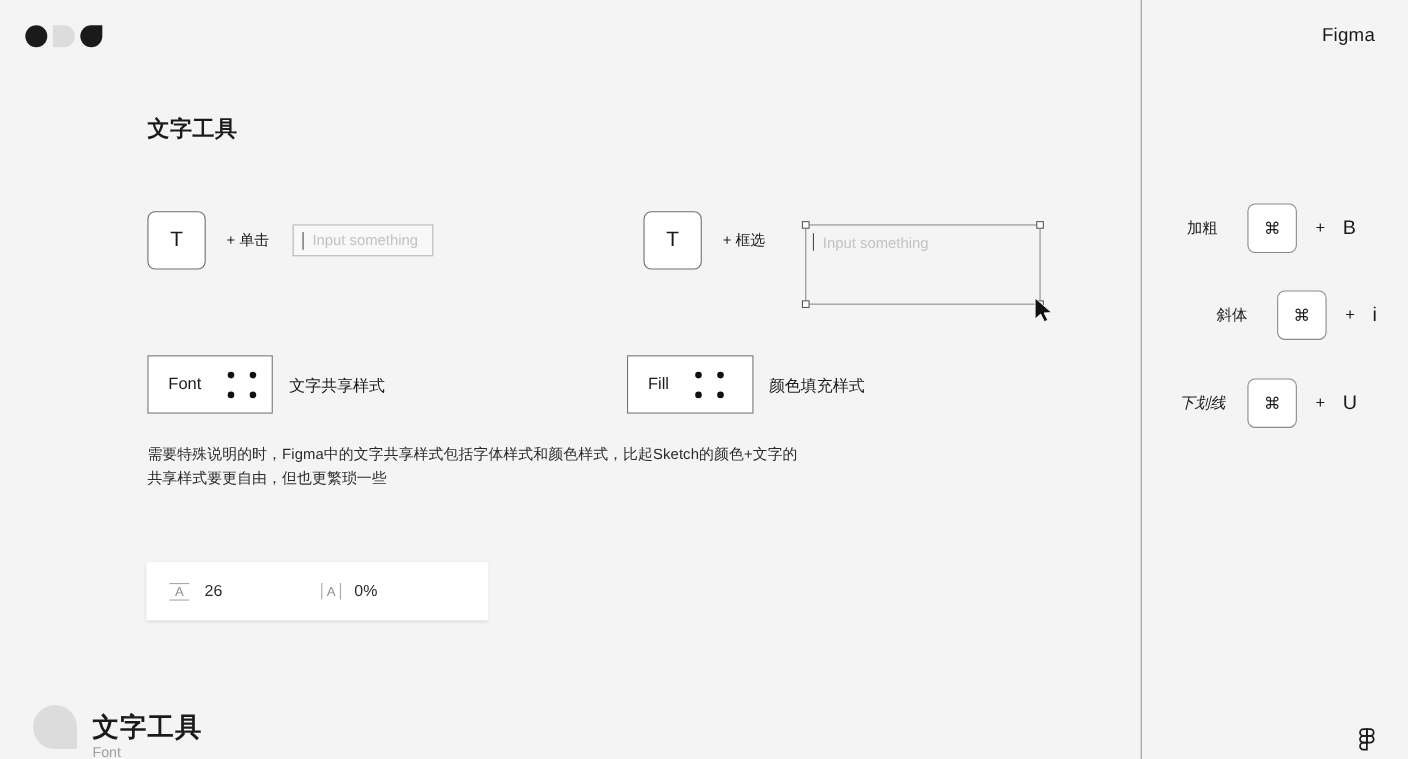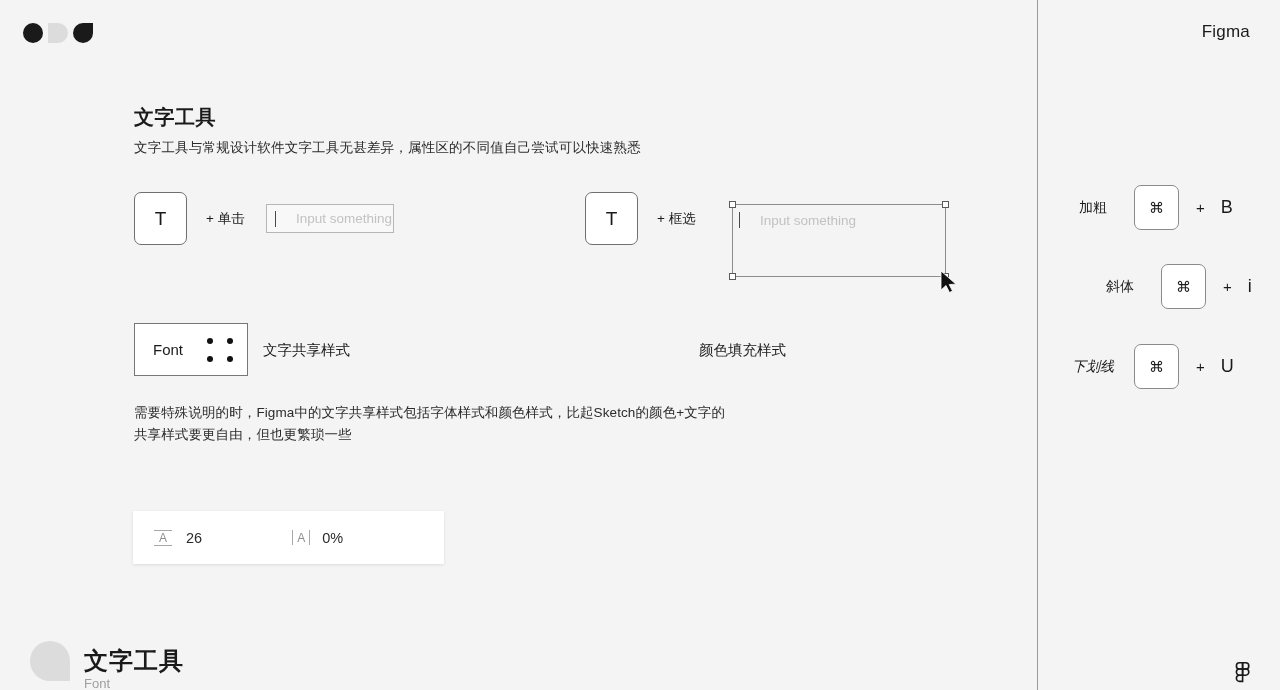--- a/index.html
+++ b/index.html
@@ -131,21 +131,21 @@
   }
   .caret {
     width: 1px;
     height: 16px;
     background: #4a4a4a;
     flex: 0 0 auto;
   }
   .ph {
     font-size: 13.5px;
     color: #c2c2c2;
-    margin-left: 20px;
+    margin-left: 8px;
     white-space: nowrap;
   }
 
   
   .sel-frame {
     position: absolute;
     left: 732px;
     top: 204px;
     width: 214px;
     height: 73px;
@@ -388,21 +388,20 @@
     <span class="dot dot-circle"></span>
     <span class="dot dot-half"></span>
     <span class="dot dot-corner"></span>
   </div>
 
   <div class="brand-label">Figma</div>
 
   <div class="divider"></div>
 
   <div class="title">文字工具</div>
-  <div class="subtitle">文字工具与常规设计软件文字工具无甚差异，属性区的不同值自己尝试可以快速熟悉</div>
 
   <div class="tool-row row-click">
     <div class="tool-btn">T</div>
     <div class="plus-label">+ 单击</div>
   </div>
   <div class="text-input">
     <span class="caret"></span>
     <span class="ph">Input something</span>
   </div>
 
@@ -428,20 +427,29 @@
     <span class="sname">Font</span>
     <span class="dot-grid">
       <i></i>
         <i></i>
         <i></i>
         <i></i>
     </span>
   </div>
   <div class="style-caption cap-font">文字共享样式</div>
 
+  <div class="style-btn style-fill">
+    <span class="sname">Fill</span>
+    <span class="dot-grid">
+      <i></i>
+        <i></i>
+        <i></i>
+        <i></i>
+    </span>
+  </div>
   <div class="style-caption cap-fill">颜色填充样式</div>
 
   <div class="para">需要特殊说明的时，Figma中的文字共享样式包括字体样式和颜色样式，比起Sketch的颜色+文字的共享样式要更自由，但也更繁琐一些</div>
 
   <div class="prop-card">
     <div class="prop-item prop-lineheight">
       <span class="ic-lh">
         <span class="bar"></span>
         <span class="gly">A</span>
         <span class="bar"></span>

